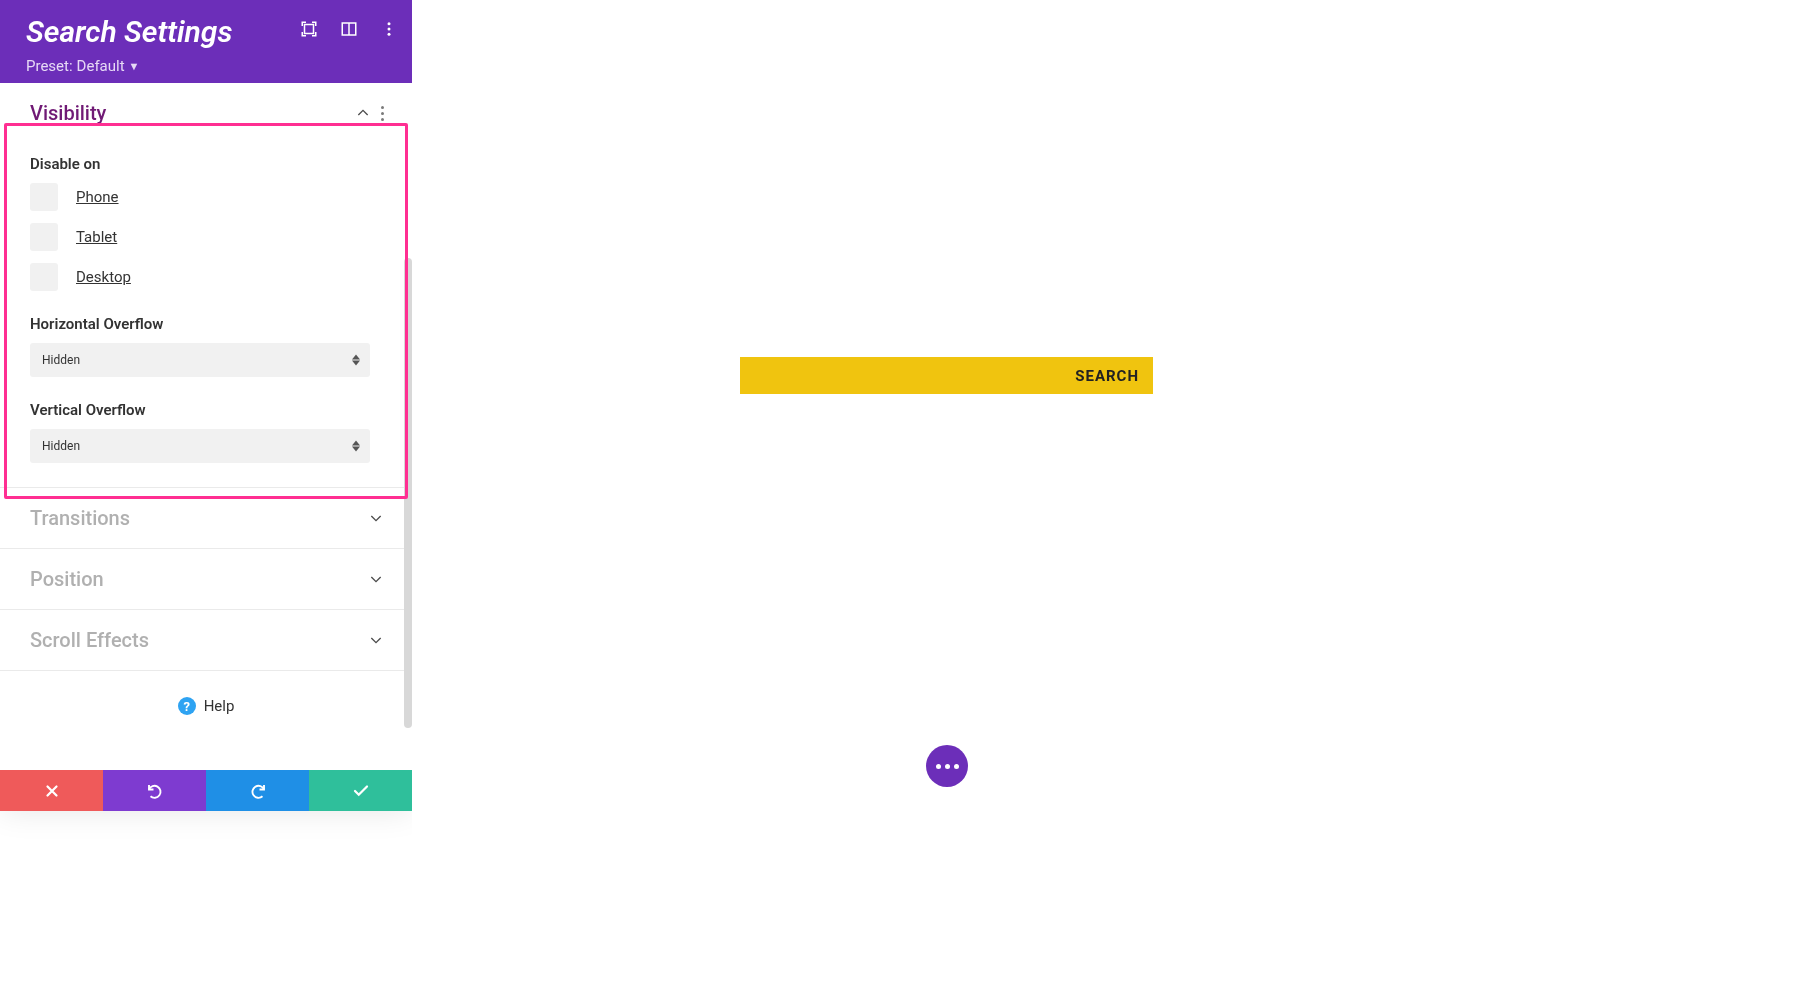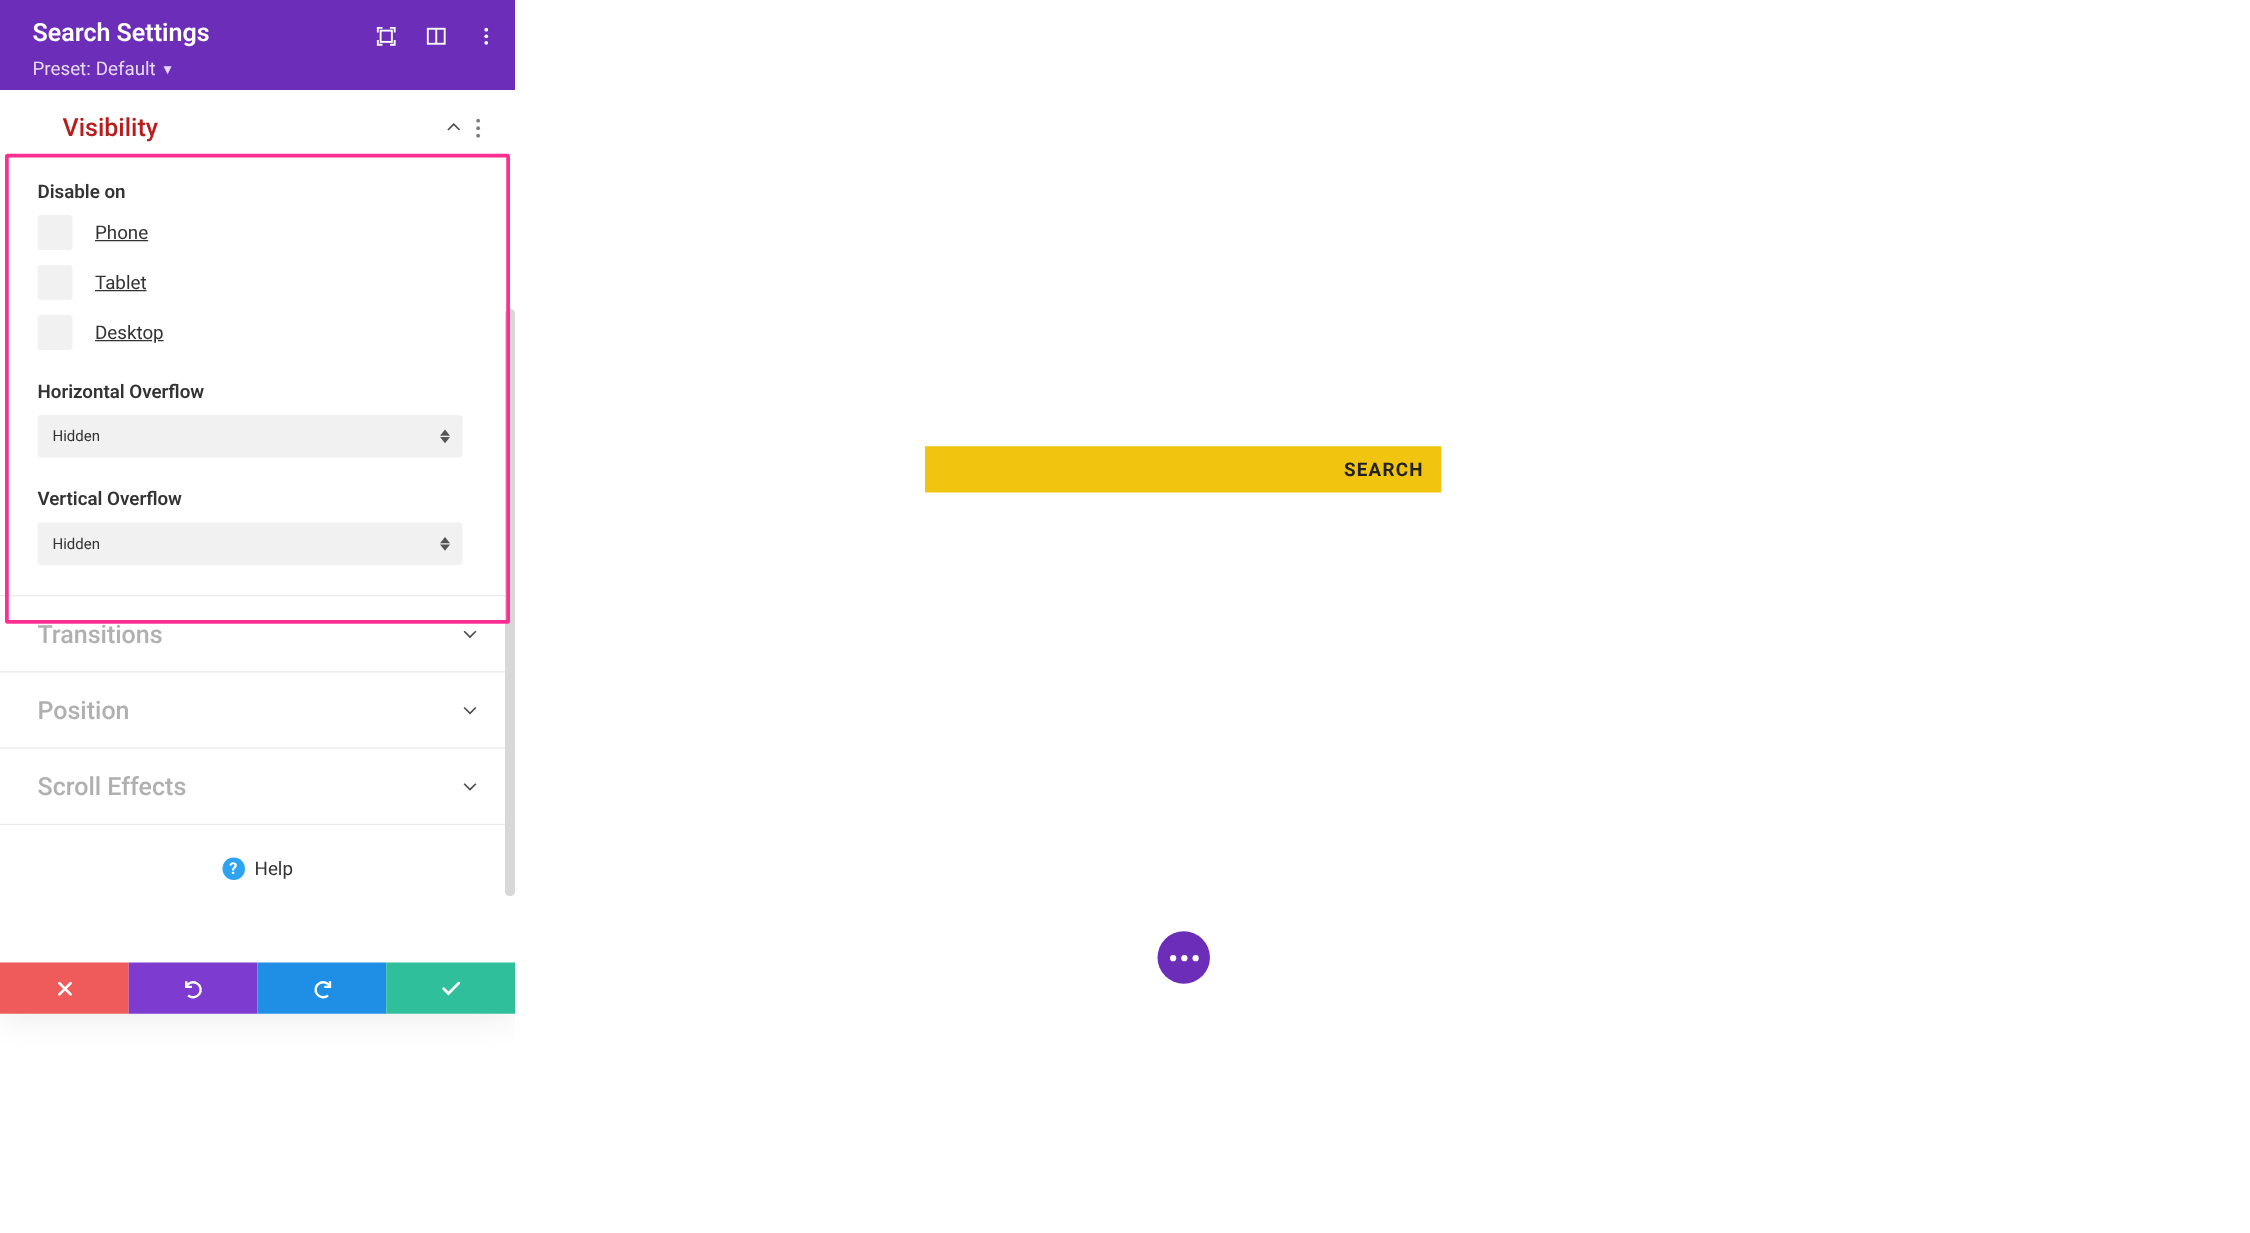--- a/index.html
+++ b/index.html
@@ -19,22 +19,23 @@
     flex-direction: column;
   }
 
   .panel-header {
     background: #6c2eb9;
     color: #fff;
     padding: 14px 20px 8px 26px;
     position: relative;
   }
   .panel-title {
-    font-size: 20px;
+    font-size: 30px;
     font-weight: 600;
+    font-style: italic;
   }
   .preset-row {
     margin-top: 8px;
     font-size: 15px;
     color: #e6d9f5;
     display: flex;
     align-items: center;
     gap: 4px;
   }
   .preset-caret {
@@ -96,21 +97,21 @@
     display: flex;
     align-items: center;
     justify-content: space-between;
     padding: 18px 28px 18px 30px;
   }
   .section-title {
     font-size: 20px;
     font-weight: 500;
     color: #b0b0b0;
   }
-  .section-title.open { color: #b91c1c; margin-left: 20px; }
+  .section-title.open { color: #701a75; }
   .section-toggle {
     display: flex;
     align-items: center;
     gap: 10px;
     color: #4b4b4b;
   }
   .chev { width: 16px; height: 16px; }
   .chev svg { width:100%; height:100%; stroke:#4b4b4b; stroke-width:2; fill:none; }
   .kebab-small { display:flex; flex-direction:column; gap:3px; }
   .kebab-small span { width:3px; height:3px; border-radius:50%; background:#7a7a7a; }

